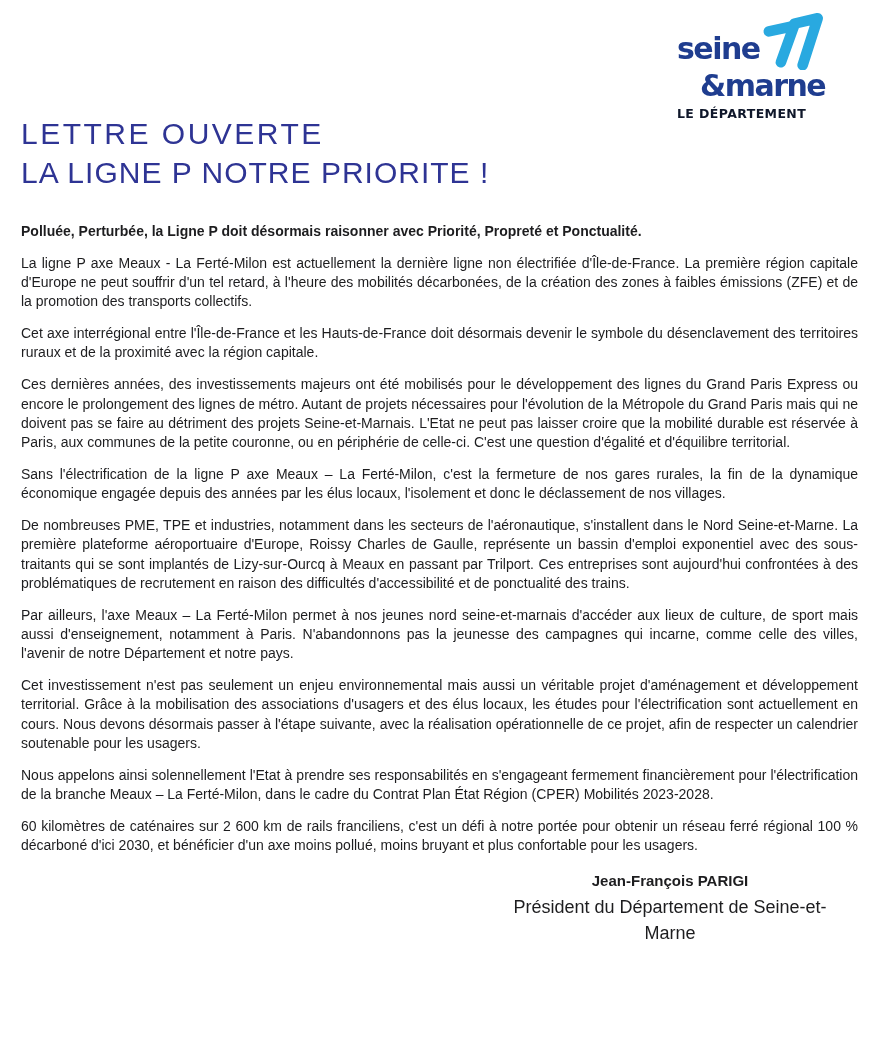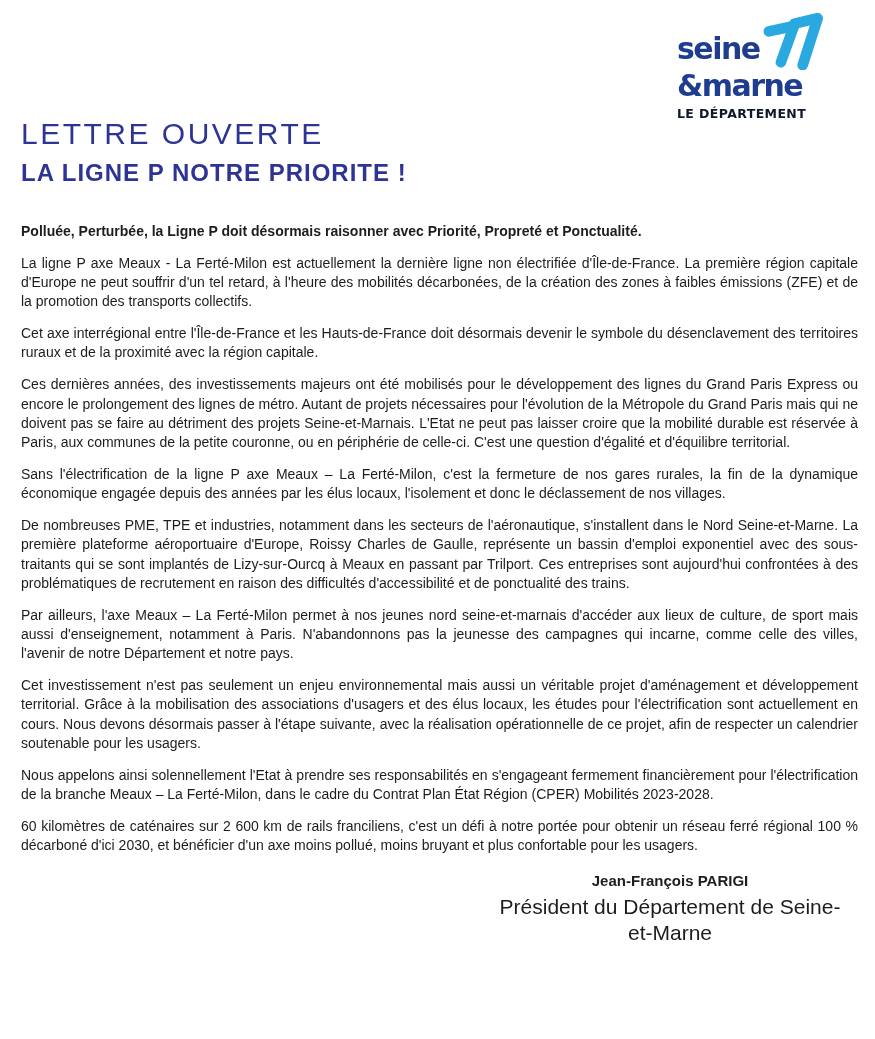--- a/index.html
+++ b/index.html
@@ -19,56 +19,56 @@
     user-select:none;
   }
   .logo-row1 { display:flex; align-items:flex-start; justify-content:flex-start; }
   .logo-seine {
     font-weight:bold; font-size:30px; line-height:1;
     color:#1F3D8F; letter-spacing:-1.5px; margin-top:22px;
   }
   .logo-77 { width:62px; height:58px; margin-left:2px; flex:none; }
   .logo-marne {
     font-weight:bold; font-size:30px; line-height:1;
-    color:#1F3D8F; letter-spacing:-1.5px; margin-top:1px; display:block;
+    color:#1F3D8F; letter-spacing:-1.5px; margin-top:1px; display:block;margin-left:23px;
   }
   .logo-dept {
     display:block; margin-top:5px;
     font-weight:bold; font-size:12.5px; letter-spacing:0.4px;
     color:#0f172a;
   }
 
   
   h1 { margin:0; font-weight:normal; }
   .title-line1 {
     color:#2E3494; font-size:30px; line-height:33px; letter-spacing:2.5px;
   }
   .title-line2 {
-    color:#2E3494; font-size:24px; line-height:33px; letter-spacing:1px;
-    font-weight:bold; margin-top:6px;
+    color:#2E3494; font-size:30px; line-height:33px; letter-spacing:1px;
+    font-weight:normal; margin-top:6px;
   }
 
   
   .body-text { color:#1d1d1f; }
   .lead {
     font-weight:bold; font-size:14px; line-height:19.3px;
     margin:33px 0 12.5px 0; text-align:justify;
   }
   .para {
     font-size:14px; line-height:19.3px;
     margin:0 0 12.5px 0; text-align:justify;
   }
 
   
   .signature {
     width:360px; margin:1px 8px 0 auto; text-align:center;
     color:#1d1d1f;
   }
   .sig-name { font-weight:bold; font-size:15px; line-height:26px; }
-  .sig-role { font-size:21px; line-height:26px; }
+  .sig-role { font-size:18px; line-height:26px; }
 </style>
 </head>
 <body>
 
 <div class="logo">
   <div class="logo-row1">
     <span class="logo-seine">seine</span>
     <svg class="logo-77" viewBox="0 0 64 60" aria-hidden="true">
       <path d="M7 20 L33 14.5 L19.5 52" fill="none" stroke="#29A9E0" stroke-width="11" stroke-linecap="round" stroke-linejoin="round"></path>
       <path d="M33.5 12 L57.5 6.5 L42 55" fill="none" stroke="#29A9E0" stroke-width="11" stroke-linecap="round" stroke-linejoin="round"></path>

